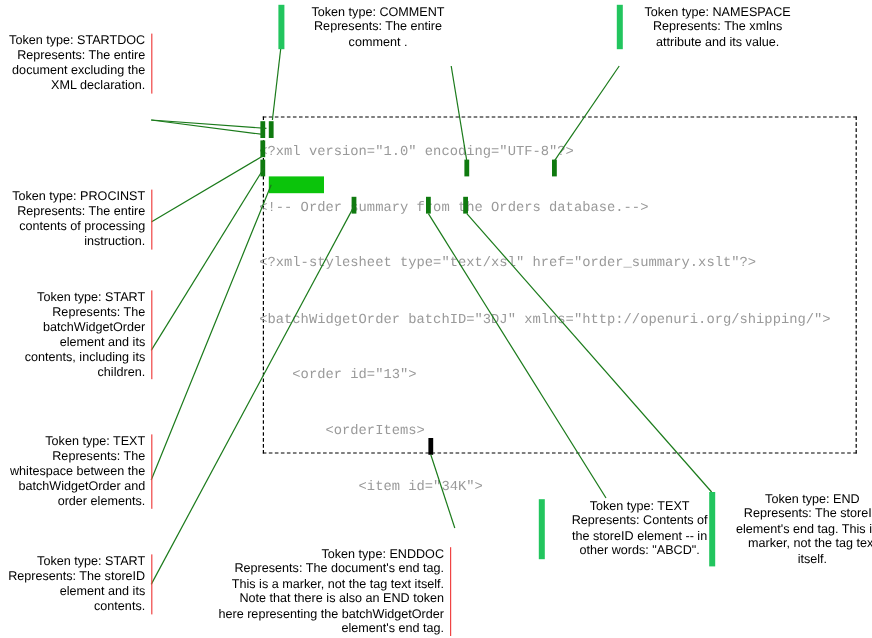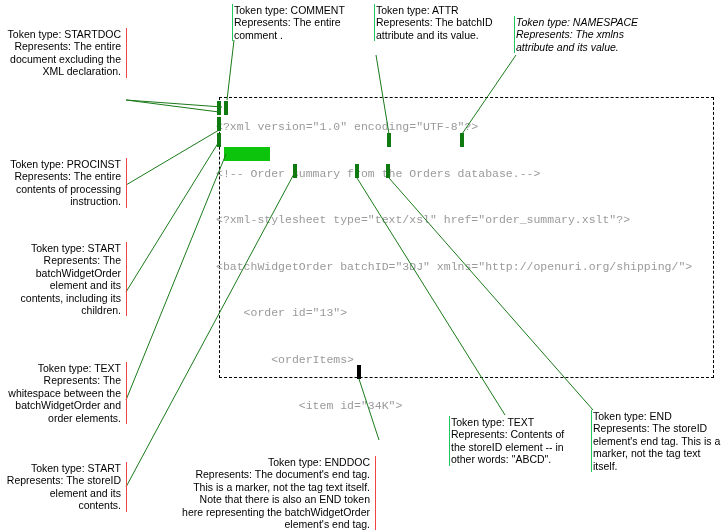--- a/index.html
+++ b/index.html
@@ -24,23 +24,23 @@
     line-height: 12.4px;
     color: #000000;
     white-space: pre-line;
   }
   .note.right-rule {
     border-right: 1px solid #ef4444;
     padding-right: 5px;
     text-align: right;
   }
   .note.left-rule {
-    border-left: 1px solid #22c55e;
-    padding-left: 1px;
-    text-align: left;
+    border-left: 5px solid #22c55e;
+    padding-left: 15px;
+    text-align: center;
   }
 
   
   #connectors {
     position: absolute;
     left: 0;
     top: 0;
     width: 727px;
     height: 532px;
     pointer-events: none;
@@ -166,24 +166,22 @@
 
   <div class="note right-rule" style="left:2px; top:362px; width:119px;">Token type: TEXT
 Represents: The whitespace between the batchWidgetOrder and order elements.</div>
 
   <div class="note right-rule" style="left:6px; top:462px; width:115px;">Token type: START
 Represents: The storeID element and its contents.</div>
 
   <div class="note left-rule" style="left:232px; top:4px; width:126px;">Token type: COMMENT
 Represents: The entire comment .</div>
 
-  <div class="note left-rule" style="left:374px; top:4px; width:122px;">Token type: ATTR
-Represents: The batchID attribute and its value.</div>
 
-  <div class="note left-rule" style="left:514px; top:16px; width:128px;font-style:italic;">Token type: NAMESPACE
+  <div class="note left-rule" style="left:514px; top:4px; width:128px;">Token type: NAMESPACE
 Represents: The xmlns attribute and its value.</div>
 
   <div class="note right-rule" style="left:178px; top:436px; width:192px;margin-top:20px;">Token type: ENDDOC
 Represents: The document's end tag. This is a marker, not the tag text itself. Note that there is also an END token here representing the batchWidgetOrder element's end tag.</div>
 
   <div class="note left-rule" style="left:449px; top:416px; width:128px;">Token type: TEXT
 Represents: Contents of the storeID element -- in other words: "ABCD".</div>
 
   <div class="note left-rule" style="left:591px; top:410px; width:132px;">Token type: END
 Represents: The storeID element's end tag. This is a marker, not the tag text itself.</div>

